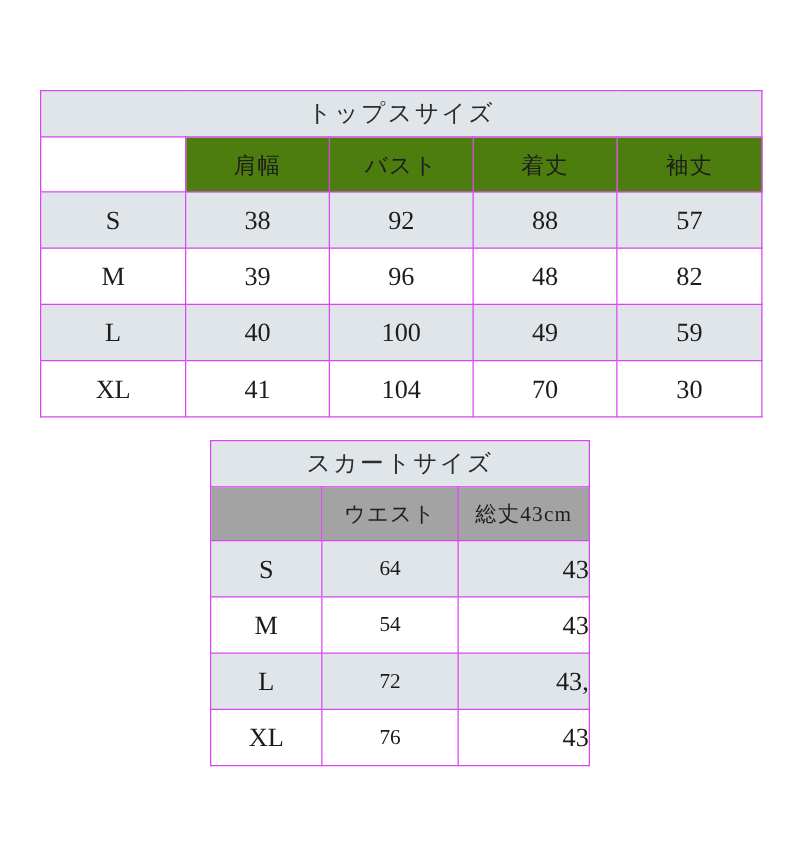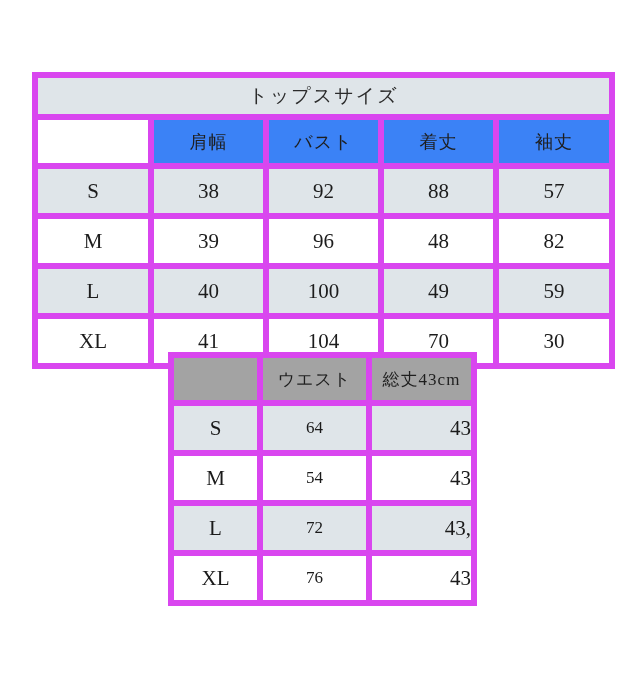--- a/index.html
+++ b/index.html
@@ -18,21 +18,21 @@
   .page {
     position: relative;
     width: 640px;
     height: 682px;
   }
   table {
     border-collapse: collapse;
     table-layout: fixed;
   }
   th, td {
-    border: 6px solid #d946ef;
+    border: 1px solid #d946ef;
     text-align: center;
     vertical-align: middle;
     font-weight: normal;
     padding: 0;
   }
 
   
   .tops-table {
     position: absolute;
     left: 32px;
@@ -40,21 +40,21 @@
     width: 577px;
   }
   .tops-table .title-cell {
     background: #dfe5e9;
     height: 36px;
     font-size: 19px;
     letter-spacing: 2px;
     color: #2b2b2b;
   }
   .tops-table .head-cell {
-    background: #3b82f6;
+    background: #4d7c0f;
     height: 43px;
     font-size: 18px;
     letter-spacing: 1px;
     color: #1e1e1e;
   }
   .tops-table .head-blank {
     background: #ffffff;
   }
   .tops-table td.sz,
   .tops-table td.val {
@@ -167,20 +167,23 @@
   </table>
 
   <table class="skirt-table">
     <colgroup>
       <col style="width:89px">
       <col style="width:109px">
       <col style="width:105px">
     </colgroup>
     <tbody>
       <tr>
+        <td class="title-cell" colspan="3">スカートサイズ</td>
+      </tr>
+      <tr>
         <td class="head-cell"></td>
         <td class="head-cell">ウエスト</td>
         <td class="head-cell">総丈43cm</td>
       </tr>
       <tr class="shade">
         <td class="sz">S</td>
         <td class="val-ct">64</td>
         <td class="val-left">43</td>
       </tr>
       <tr class="plain">

